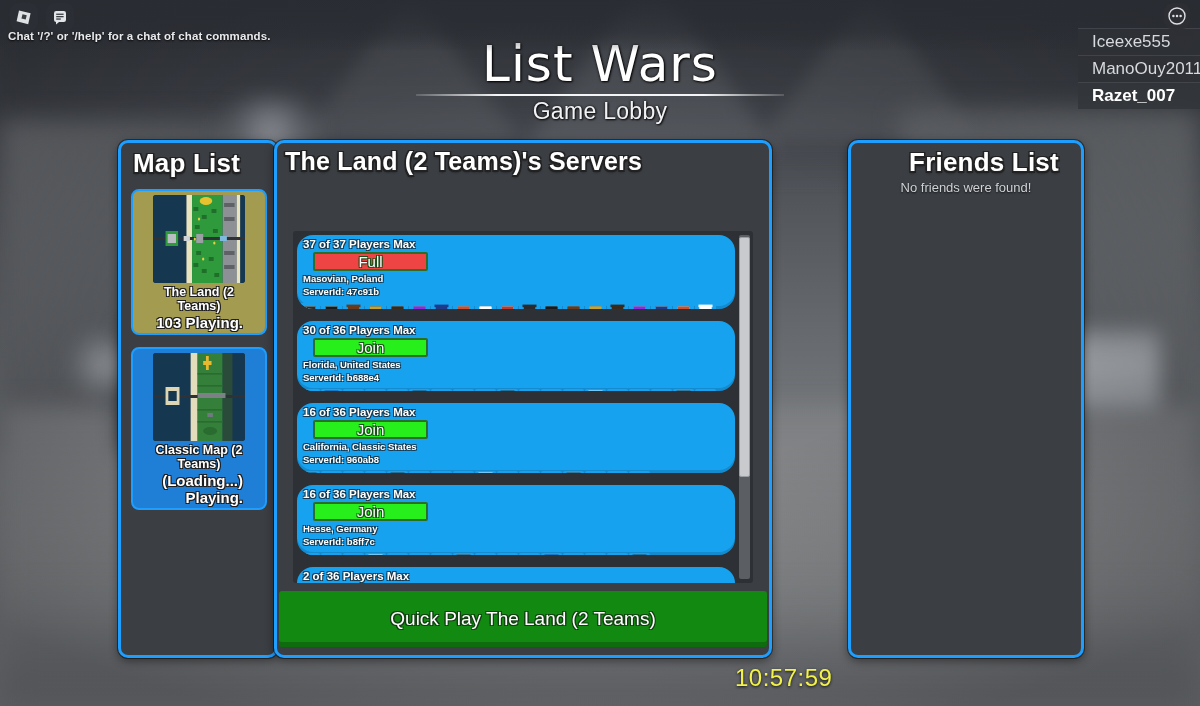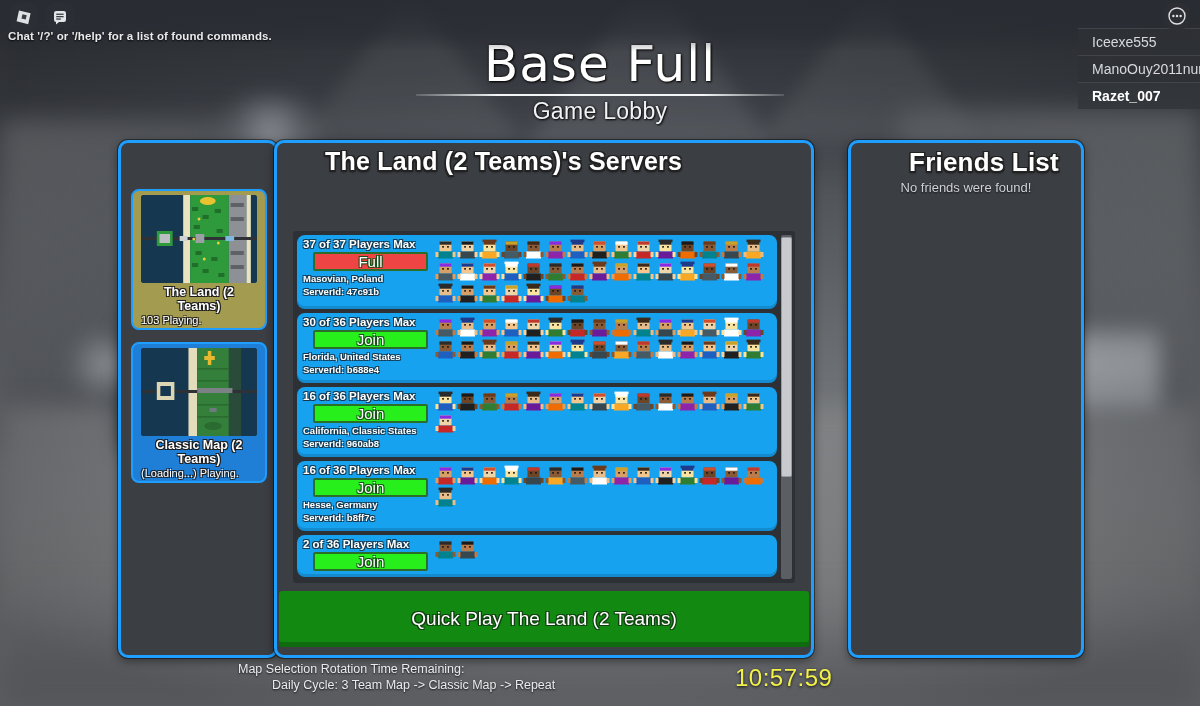--- a/index.html
+++ b/index.html
@@ -83,21 +83,21 @@
     color:#e8eaec; font-size:11.5px; font-weight:bold;
     text-shadow:0 1px 2px rgba(0,0,0,.9);
     letter-spacing:.1px;
   }
 
   
   .plist { position:absolute; right:0; top:28px; width:122px; z-index:6; }
   .plist-row {
     height:27px; display:flex; align-items:center;
     padding-left:14px;
-    font-size:14px; color:#d7d9dc;
+    font-size:17px; color:#d7d9dc;
     background:rgba(46,49,54,.80);
     border-top:1px solid rgba(80,84,90,.55);
     white-space:nowrap; overflow:hidden;
   }
   .plist-row.me { color:#ffffff; font-weight:bold; background:rgba(50,53,58,.86); }
   .menu-dots {
     position:absolute; right:10px; top:3px; width:26px; height:26px;
     border-radius:8px; background:rgba(44,47,52,.92);
     display:flex; align-items:center; justify-content:center; z-index:7;
   }
@@ -128,41 +128,41 @@
   .panel-title {
     color:#ffffff; font-weight:bold; letter-spacing:.2px;
     text-shadow:-1.5px -1.5px 0 #222,1.5px -1.5px 0 #222,-1.5px 1.5px 0 #222,1.5px 1.5px 0 #222, 0 2px 3px rgba(0,0,0,.7);
   }
 
   
   #map-panel { left:118px; top:140px; width:160px; height:518px; }
   #map-panel .panel-title { font-size:26px; padding:5px 0 4px 12px; }
   .map-scroll { position:absolute; left:10px; right:8px; top:46px; bottom:8px; }
   .map-card {
-    border:2px solid #1e9eff; border-radius:8px; padding:4px 8px 2px;
+    border:2px solid #1e9eff; border-radius:8px; padding:4px 20px 2px;
     margin-bottom:12px; position:relative;
   }
   .map-card.selected { background:#a39b4f; }
   .map-card.unselected { background:#1f7fd6; }
   .map-thumb {
     width:100%; height:88px; border-radius:3px; position:relative; overflow:hidden;
     background:#123049;
   }
   .map-name {
     color:#fff; font-size:12.5px; font-weight:bold; text-align:center;
     margin-top:2px; line-height:1.15;
     text-shadow:-1px -1px 0 #1d1d1d,1px -1px 0 #1d1d1d,-1px 1px 0 #1d1d1d,1px 1px 0 #1d1d1d;
   }
   .map-count {
-    color:#fff; font-size:11px; font-weight:normal; text-align:left; padding-right:2px;
+    color:#fff; font-size:15px; font-weight:bold; text-align:right; padding-right:2px;
     text-shadow:-1px -1px 0 #1d1d1d,1px -1px 0 #1d1d1d,-1px 1px 0 #1d1d1d,1px 1px 0 #1d1d1d;
   }
 
   
-  #server-panel { left:274px; top:140px; width:540px; height:518px;padding-left:40px; }
+  #server-panel { left:274px; top:140px; width:498px; height:518px; }
   #server-panel .panel-title { font-size:25px; padding:4px 0 2px 8px; }
   .search-row { position:absolute; left:16px; top:48px; right:16px; height:32px; display:flex; gap:10px; }
   .search-box {
     flex:1; background:#ffffff; border:1px solid #aeb2b6; border-radius:2px;
     display:flex; align-items:center; padding:0 6px 0 10px;
   }
   .search-ph {
     flex:1; text-align:center; font-style:italic; font-size:19px; color:#3c4248;
     font-family:"DejaVu Sans", sans-serif;
   }
@@ -175,23 +175,24 @@
     display:flex; align-items:center; justify-content:center;
     color:#fff; font-size:21px;
     text-shadow:-1px -1px 0 #14400f,1px -1px 0 #14400f,-1px 1px 0 #14400f,1px 1px 0 #14400f;
   }
   .srv-scroll {
     position:absolute; left:16px; right:16px; top:88px; bottom:72px;
     background:#2d3035; border-radius:3px; overflow:hidden;
   }
   .srv-inner { position:absolute; left:4px; right:18px; top:4px; }
   .srv-row {
-    background:#17a2f0; border-radius:8px; margin-bottom:4px;
+    background:#17a2f0; border-radius:16px; margin-bottom:12px;
     position:relative; display:flex; overflow:hidden;
     box-shadow:inset 0 -3px 0 rgba(0,0,0,.14);
+    flex-direction:column;
   }
   .srv-left { width:136px; flex:none; padding:3px 4px 3px 6px; }
   .srv-cap {
     color:#fff; font-size:11.5px; font-weight:bold; white-space:nowrap;
     text-shadow:-1px -1px 0 #17384d,1px -1px 0 #17384d,-1px 1px 0 #17384d,1px 1px 0 #17384d;
   }
   .srv-btn {
     margin:2px 0 2px 10px; height:19px; width:115px;
     border:2px solid #2a6e29; border-radius:2px;
     display:flex; align-items:center; justify-content:center;
@@ -289,44 +290,45 @@
     <svg width="16" height="16" viewBox="0 0 16 16">
       <rect x="2" y="2" width="12" height="11" rx="2.2" fill="#e3e6e9"></rect>
       <polygon points="4,12 4,15.4 7.6,12.6" fill="#e3e6e9"></polygon>
       <rect x="4.2" y="4.6" width="7.4" height="1.3" fill="#3a3d42"></rect>
       <rect x="4.2" y="7" width="7.4" height="1.3" fill="#3a3d42"></rect>
       <rect x="4.2" y="9.4" width="4.6" height="1.3" fill="#3a3d42"></rect>
     </svg>
   </div>
 </div>
 
-<div class="chat-hint">Chat '/?' or '/help' for a list of found commands.</div>
+<div class="chat-hint">Chat '/?' or '/help' for a chat of chat commands.</div>
 
 <div class="menu-dots">
   <svg width="20" height="20" viewBox="0 0 20 20">
     <circle cx="10" cy="10" r="8" fill="none" stroke="#dcdfe2" stroke-width="1.4"></circle>
     <circle cx="6.4" cy="10" r="1.25" fill="#dcdfe2"></circle>
     <circle cx="10" cy="10" r="1.25" fill="#dcdfe2"></circle>
     <circle cx="13.6" cy="10" r="1.25" fill="#dcdfe2"></circle>
   </svg>
 </div>
 
 <div class="plist">
   <div class="plist-row">Iceexe555</div>
   <div class="plist-row">ManoOuy2011num2</div>
   <div class="plist-row me">Razet_007</div>
 </div>
 
 <div class="title-wrap">
-  <div class="title-main">Base Full</div>
+  <div class="title-main">List Wars</div>
   <div class="title-rule"></div>
   <div class="title-sub">Game Lobby</div>
 </div>
 
 <div class="panel" id="map-panel">
+  <div class="panel-title">Map List</div>
   <div class="map-scroll">
 
     <div class="map-card selected">
       <div class="map-thumb">
         <svg width="100%" height="100%" viewBox="0 0 132 88" preserveAspectRatio="none">
           <rect width="132" height="88" fill="#15374f"></rect>
           <rect x="48" y="0" width="8" height="88" fill="#e9e3c0"></rect>
           <rect x="56" y="0" width="44" height="88" fill="#2f9a3c"></rect>
           <rect x="100" y="0" width="20" height="88" fill="#8d9195"></rect>
           <rect x="120" y="0" width="5" height="88" fill="#e9e3c0"></rect>
@@ -1494,18 +1496,14 @@
   <div class="quickplay">Quick Play The Land (2 Teams)</div>
 </div>
 
 <div class="panel" id="friends-panel">
   <div class="panel-title">Friends List</div>
   <div class="friends-none">No friends were found!</div>
   <div class="friends-body"></div>
 </div>
 
 <div class="rot">
-  <div class="rot-text">
-    <div class="l1">Map Selection Rotation Time Remaining:</div>
-    <div class="l2">Daily Cycle: 3 Team Map -&gt; Classic Map -&gt; Repeat</div>
-  </div>
   <div class="rot-timer">10:57:59</div>
 </div>
 
 </body></html>

